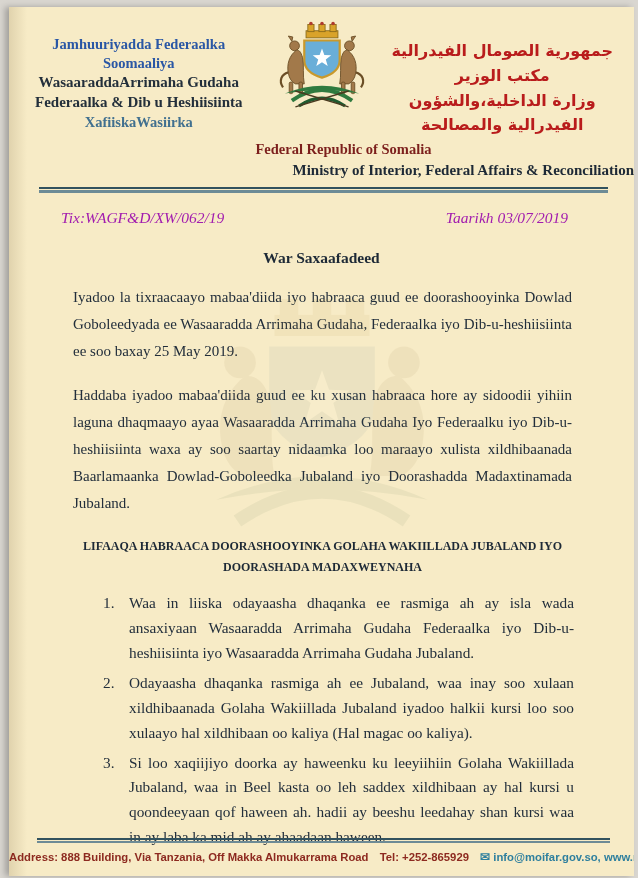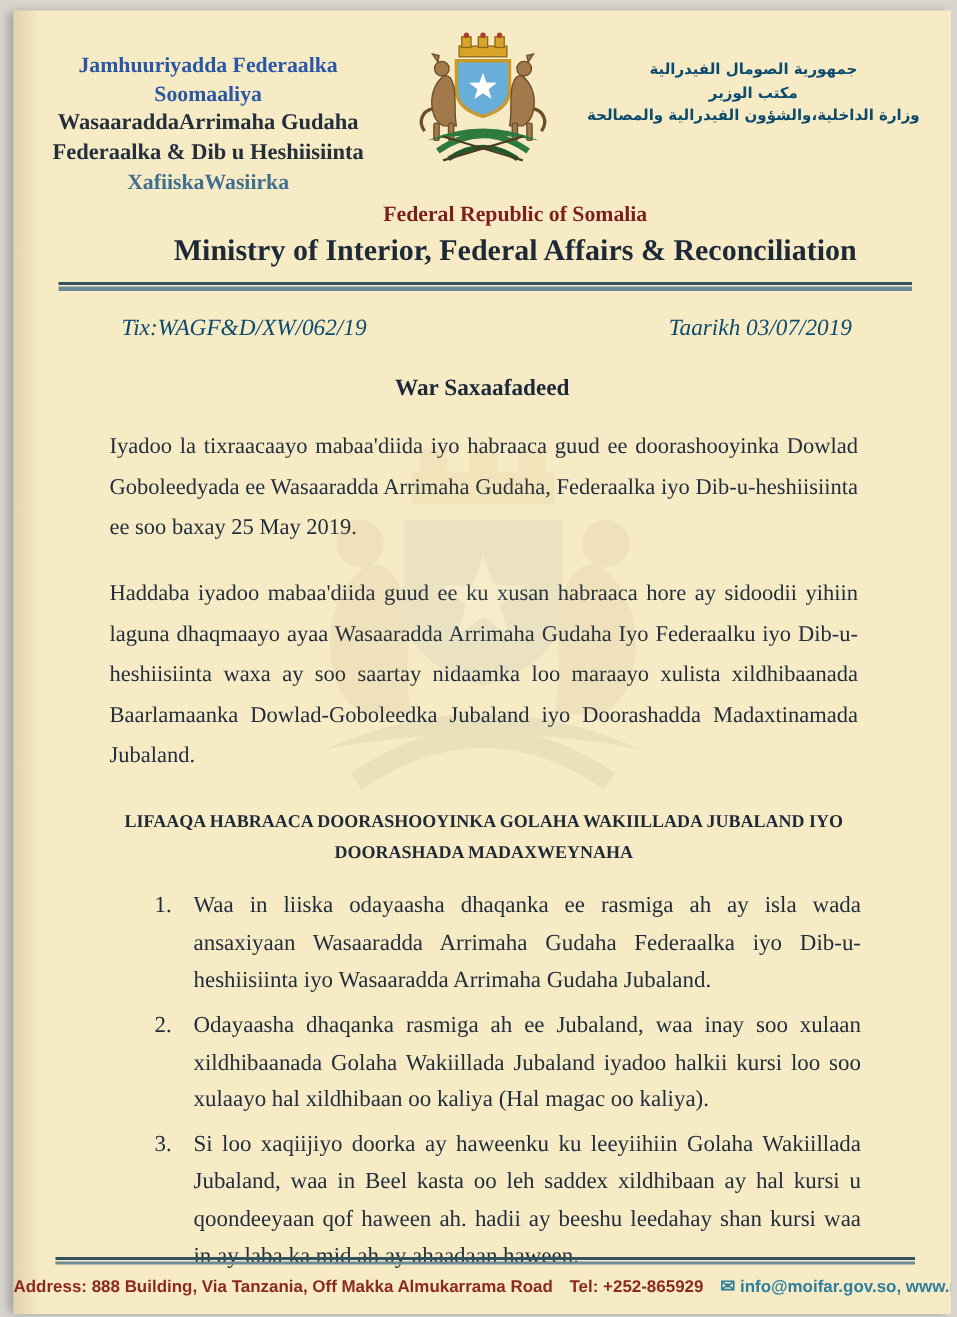--- a/index.html
+++ b/index.html
@@ -40,51 +40,51 @@
   }
   .hdr-left .l1 { color: #2a57a5; }
   .hdr-left .l2, .hdr-left .l3 { color: #232f3b; font-size: 15px; }
   .hdr-left .l4 { color: #41708f; text-align: center; }
   .emblem-box { width: 124px; margin-top: -6px; flex: 0 0 auto; }
   .hdr-right {
     width: 236px;
     text-align: center;
     font-family: "DejaVu Sans", sans-serif;
     font-weight: bold;
-    font-size: 10px;
-    color: #0c4a6e;
+    font-size: 16px;
+    color: #b91c1c;
     direction: rtl;
     line-height: 1.55;
     padding-top: 12px;
   }
   .center-block {
     text-align: center;
     font-weight: bold;
     margin-top: 2px;
     line-height: 1.35;
     padding-left: 44px;
   }
   .center-block .c1 { color: #7c1f1c; font-size: 14.5px; }
-  .center-block .c2 { color: #1d2936; font-size: 20px; }
+  .center-block .c2 { color: #1d2936; font-size: 15px; text-align: right; }
   .center-block .c3 { color: #41708f; font-size: 14px; }
   .rule {
     margin: 7px 26px 0 30px;
     height: 6px;
     border-top: 2px solid #32525e;
     border-bottom: 3px solid #6d8b96;
   }
   .rule.footer-rule { margin: 0 24px 0 28px; border-bottom-width: 2px; height: 5px; }
   
   .refrow {
     display: flex;
     justify-content: space-between;
-    margin: 16px 66px 0 72px;
+    margin: 16px 66px 0 52px;
     font-style: italic;
     font-size: 15.5px;
-    color: #0c4a6e;
+    color: #a21caf;
   }
   .doc-title {
     text-align: center;
     font-weight: bold;
     font-size: 15.5px;
     color: #1d2936;
     margin-top: 22px;
   }
   .para {
     margin: 17px 62px 0 64px;

